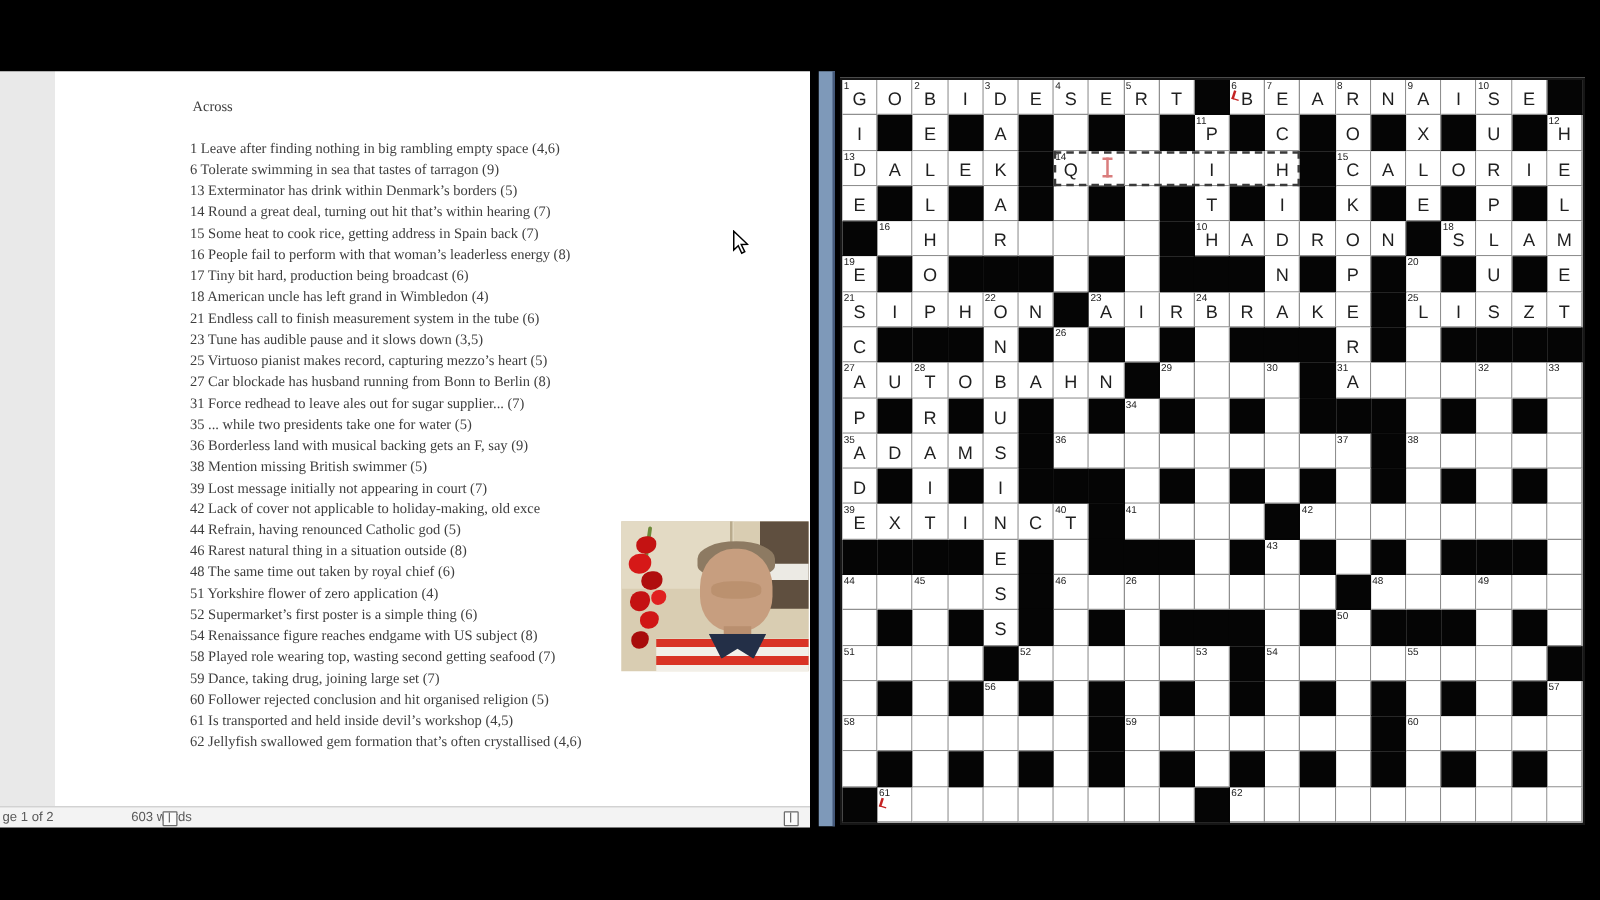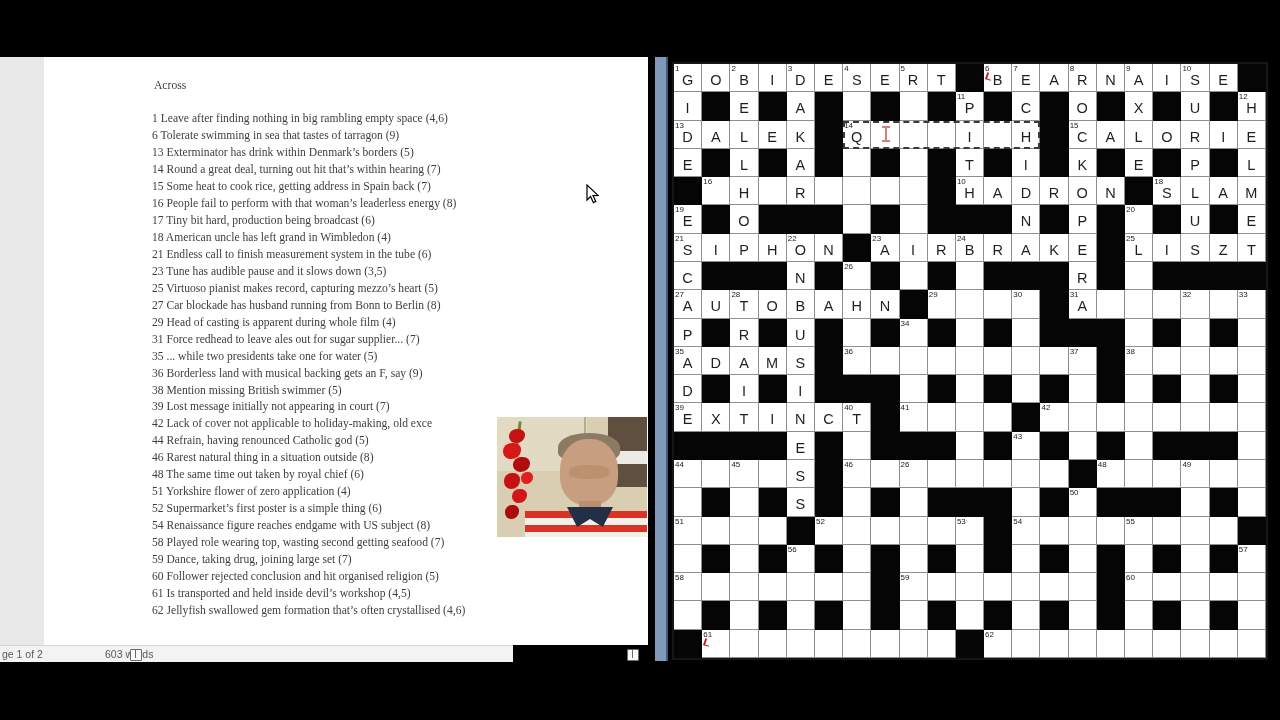--- a/index.html
+++ b/index.html
@@ -9,21 +9,21 @@
   
   .canvas-strip { position:absolute; left:0; top:57px; width:44px; height:588px; background:#e9e9e9; }
   .doc-page { position:absolute; left:44px; top:57px; width:604px; height:588px; background:#ffffff; }
   .doc-heading { position:absolute; left:94px; top:22px; font-family:"Liberation Serif", serif;
                  font-size:11.6px; color:#3e3e3e;margin-left:16px; }
   .doc-clues { position:absolute; left:108px; top:54px; width:480px; }
   .clue { font-family:"Liberation Serif", serif; font-size:11.6px; line-height:16.97px;
           color:#3e3e3e; white-space:nowrap; }
 
   
-  .status-bar { position:absolute; left:0; top:645px; width:513px; height:16px; background:#f3f3f3;
+  .status-bar { position:absolute; left:0; top:645px; width:648px; height:16px; background:#f3f3f3;
                 border-top:1px solid #d6d6d6; }
   .status-text { position:absolute; top:2px; font-size:10.5px; color:#595959; }
   .sb-page { left:2px; } .sb-words { left:57px;padding-left:48px; }
   .sb-book { position:absolute; width:10px; height:10px; top:3px; border:1px solid #6b6b6b;
              border-radius:1px; background:#fbfbfb; }
   .sb-book:before { content:""; position:absolute; left:4px; top:0; width:1px; height:8px; background:#6b6b6b; }
   .sb-proof { left:130px; } .sb-read { left:627px; }
 
   
   .scrollbar { position:absolute; left:655px; top:57px; width:11px; height:604px;
@@ -93,21 +93,20 @@
       <div class="clue">13 Exterminator has drink within Denmark’s borders (5)</div>
       <div class="clue">14 Round a great deal, turning out hit that’s within hearing (7)</div>
       <div class="clue">15 Some heat to cook rice, getting address in Spain back (7)</div>
       <div class="clue">16 People fail to perform with that woman’s leaderless energy (8)</div>
       <div class="clue">17 Tiny bit hard, production being broadcast (6)</div>
       <div class="clue">18 American uncle has left grand in Wimbledon (4)</div>
       <div class="clue">21 Endless call to finish measurement system in the tube (6)</div>
       <div class="clue">23 Tune has audible pause and it slows down (3,5)</div>
       <div class="clue">25 Virtuoso pianist makes record, capturing mezzo’s heart (5)</div>
       <div class="clue">27 Car blockade has husband running from Bonn to Berlin (8)</div>
-      <div class="clue">29 Head of casting is apparent during whole film (4)</div>
       <div class="clue">31 Force redhead to leave ales out for sugar supplier... (7)</div>
       <div class="clue">35 ... while two presidents take one for water (5)</div>
       <div class="clue">36 Borderless land with musical backing gets an F, say (9)</div>
       <div class="clue">38 Mention missing British swimmer (5)</div>
       <div class="clue">39 Lost message initially not appearing in court (7)</div>
       <div class="clue">42 Lack of cover not applicable to holiday-making, old exce</div>
       <div class="clue">44 Refrain, having renounced Catholic god (5)</div>
       <div class="clue">46 Rarest natural thing in a situation outside (8)</div>
       <div class="clue">48 The same time out taken by royal chief (6)</div>
       <div class="clue">51 Yorkshire flower of zero application (4)</div>

